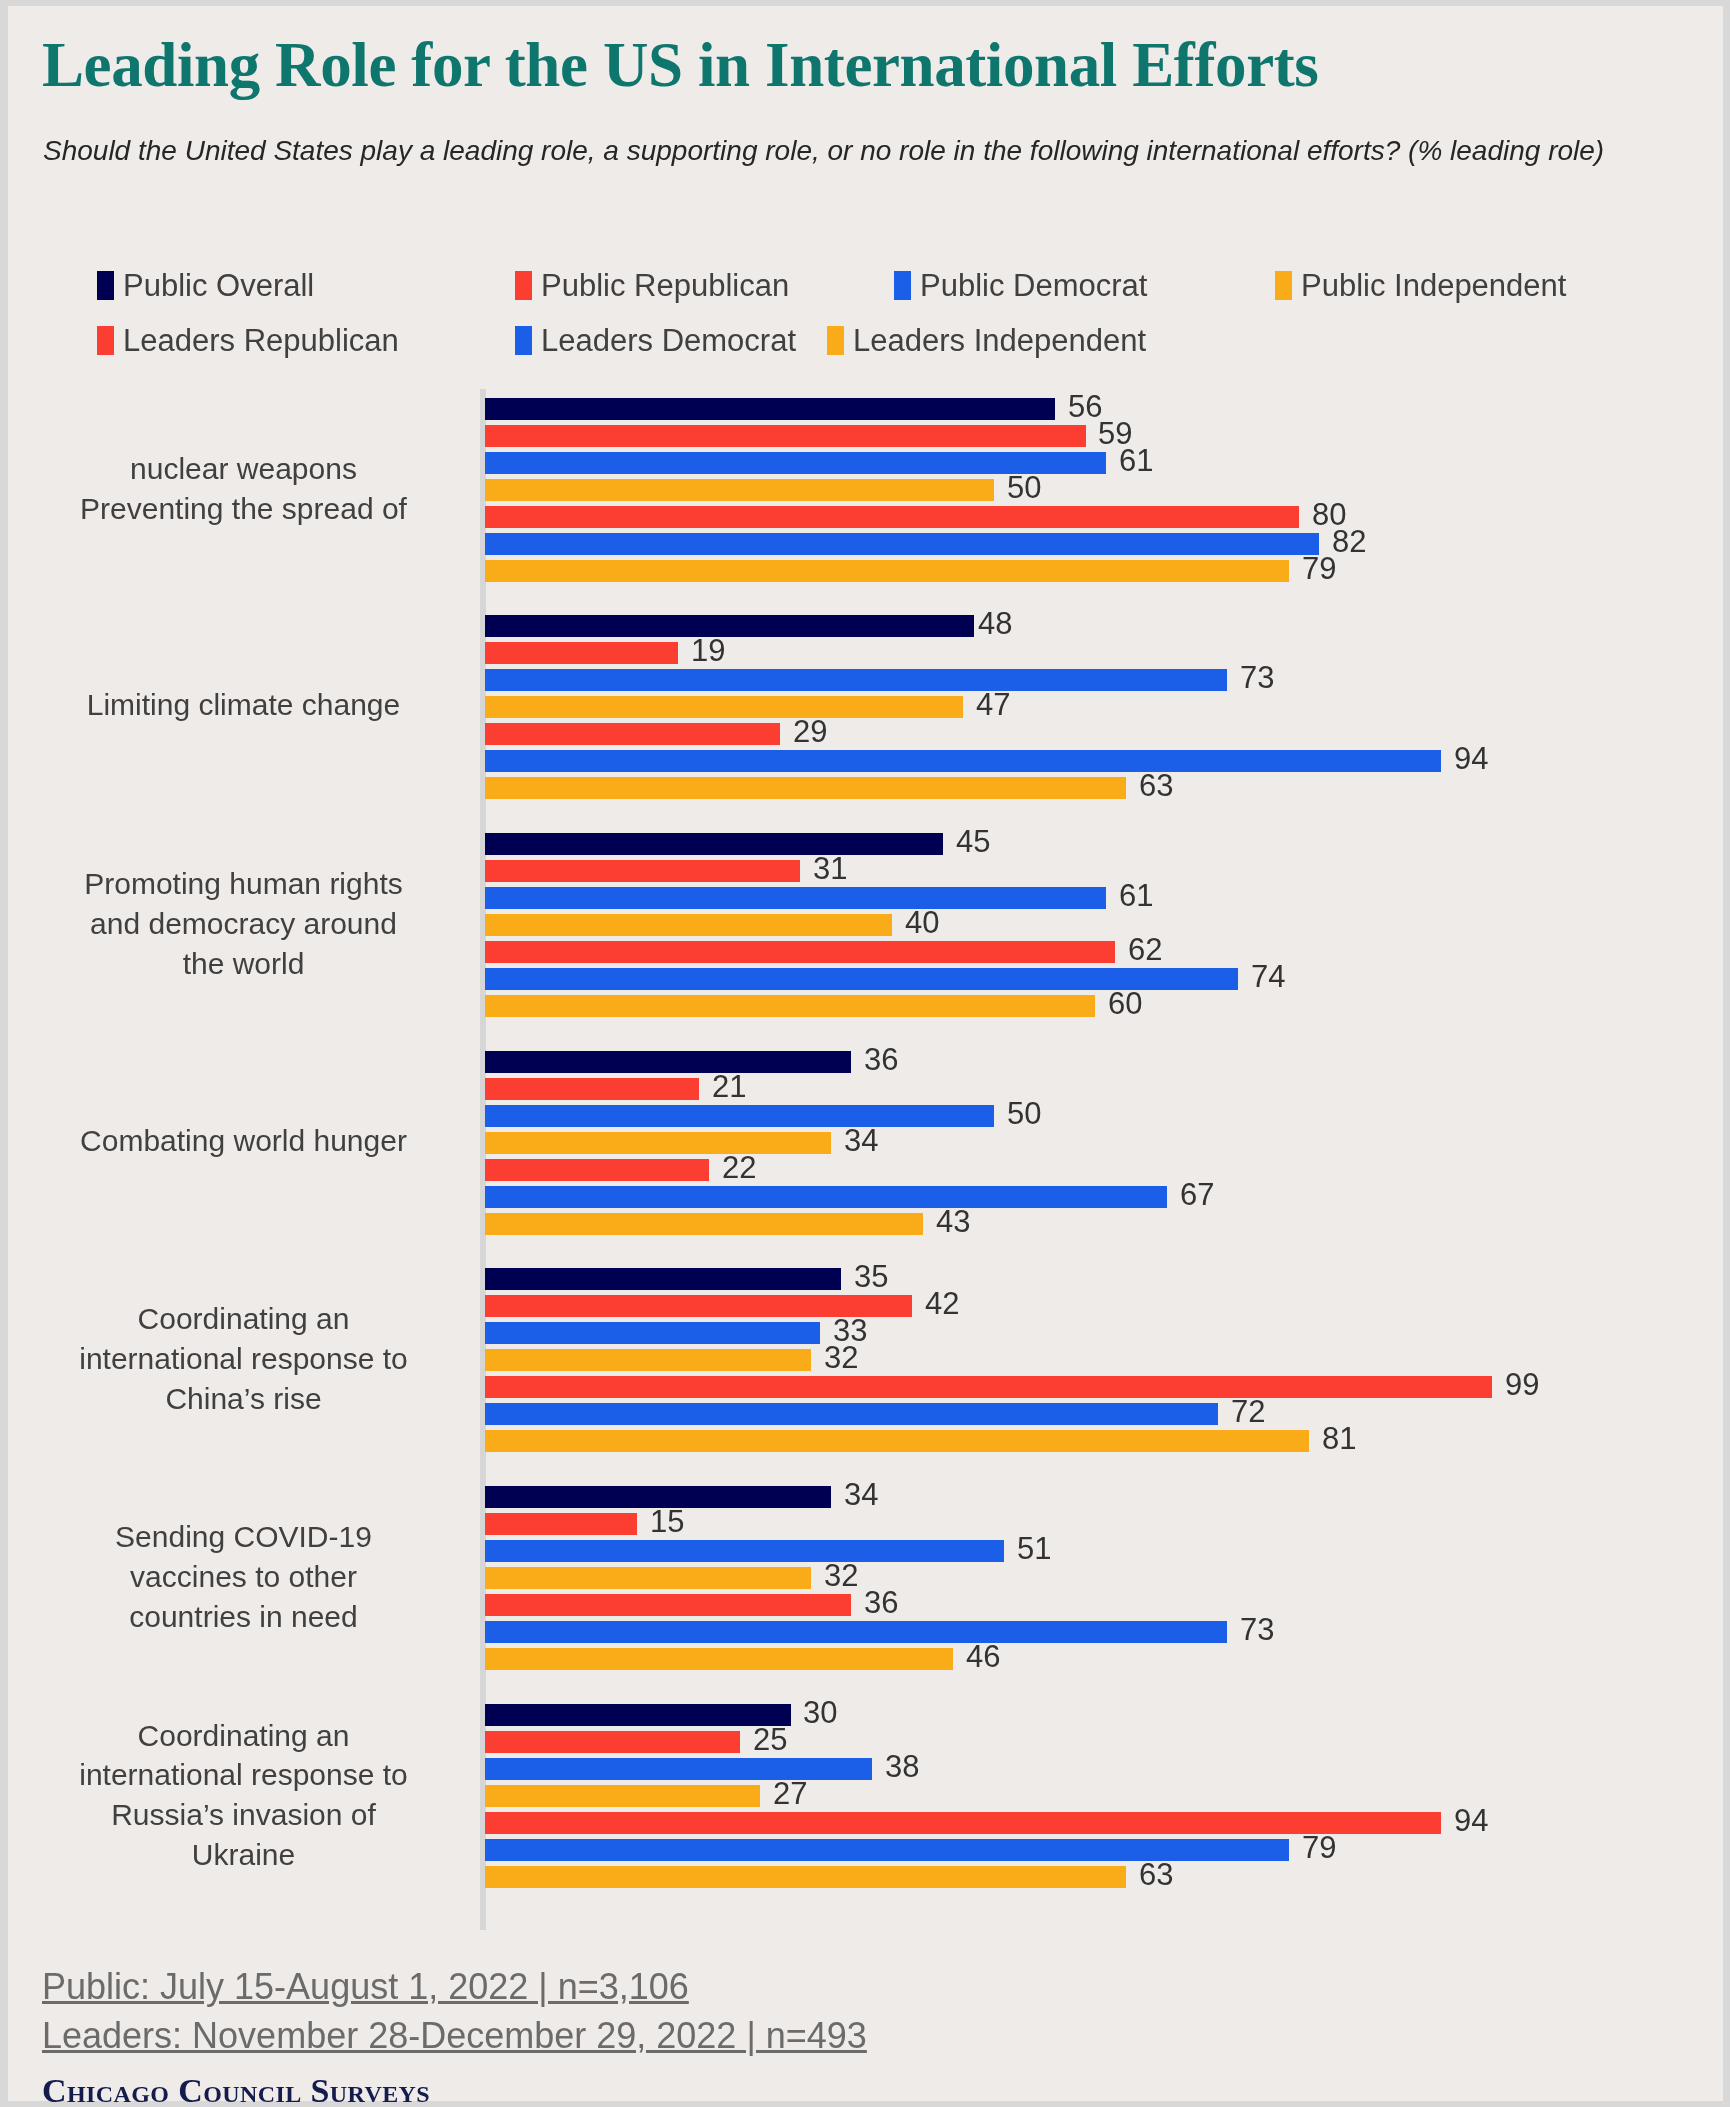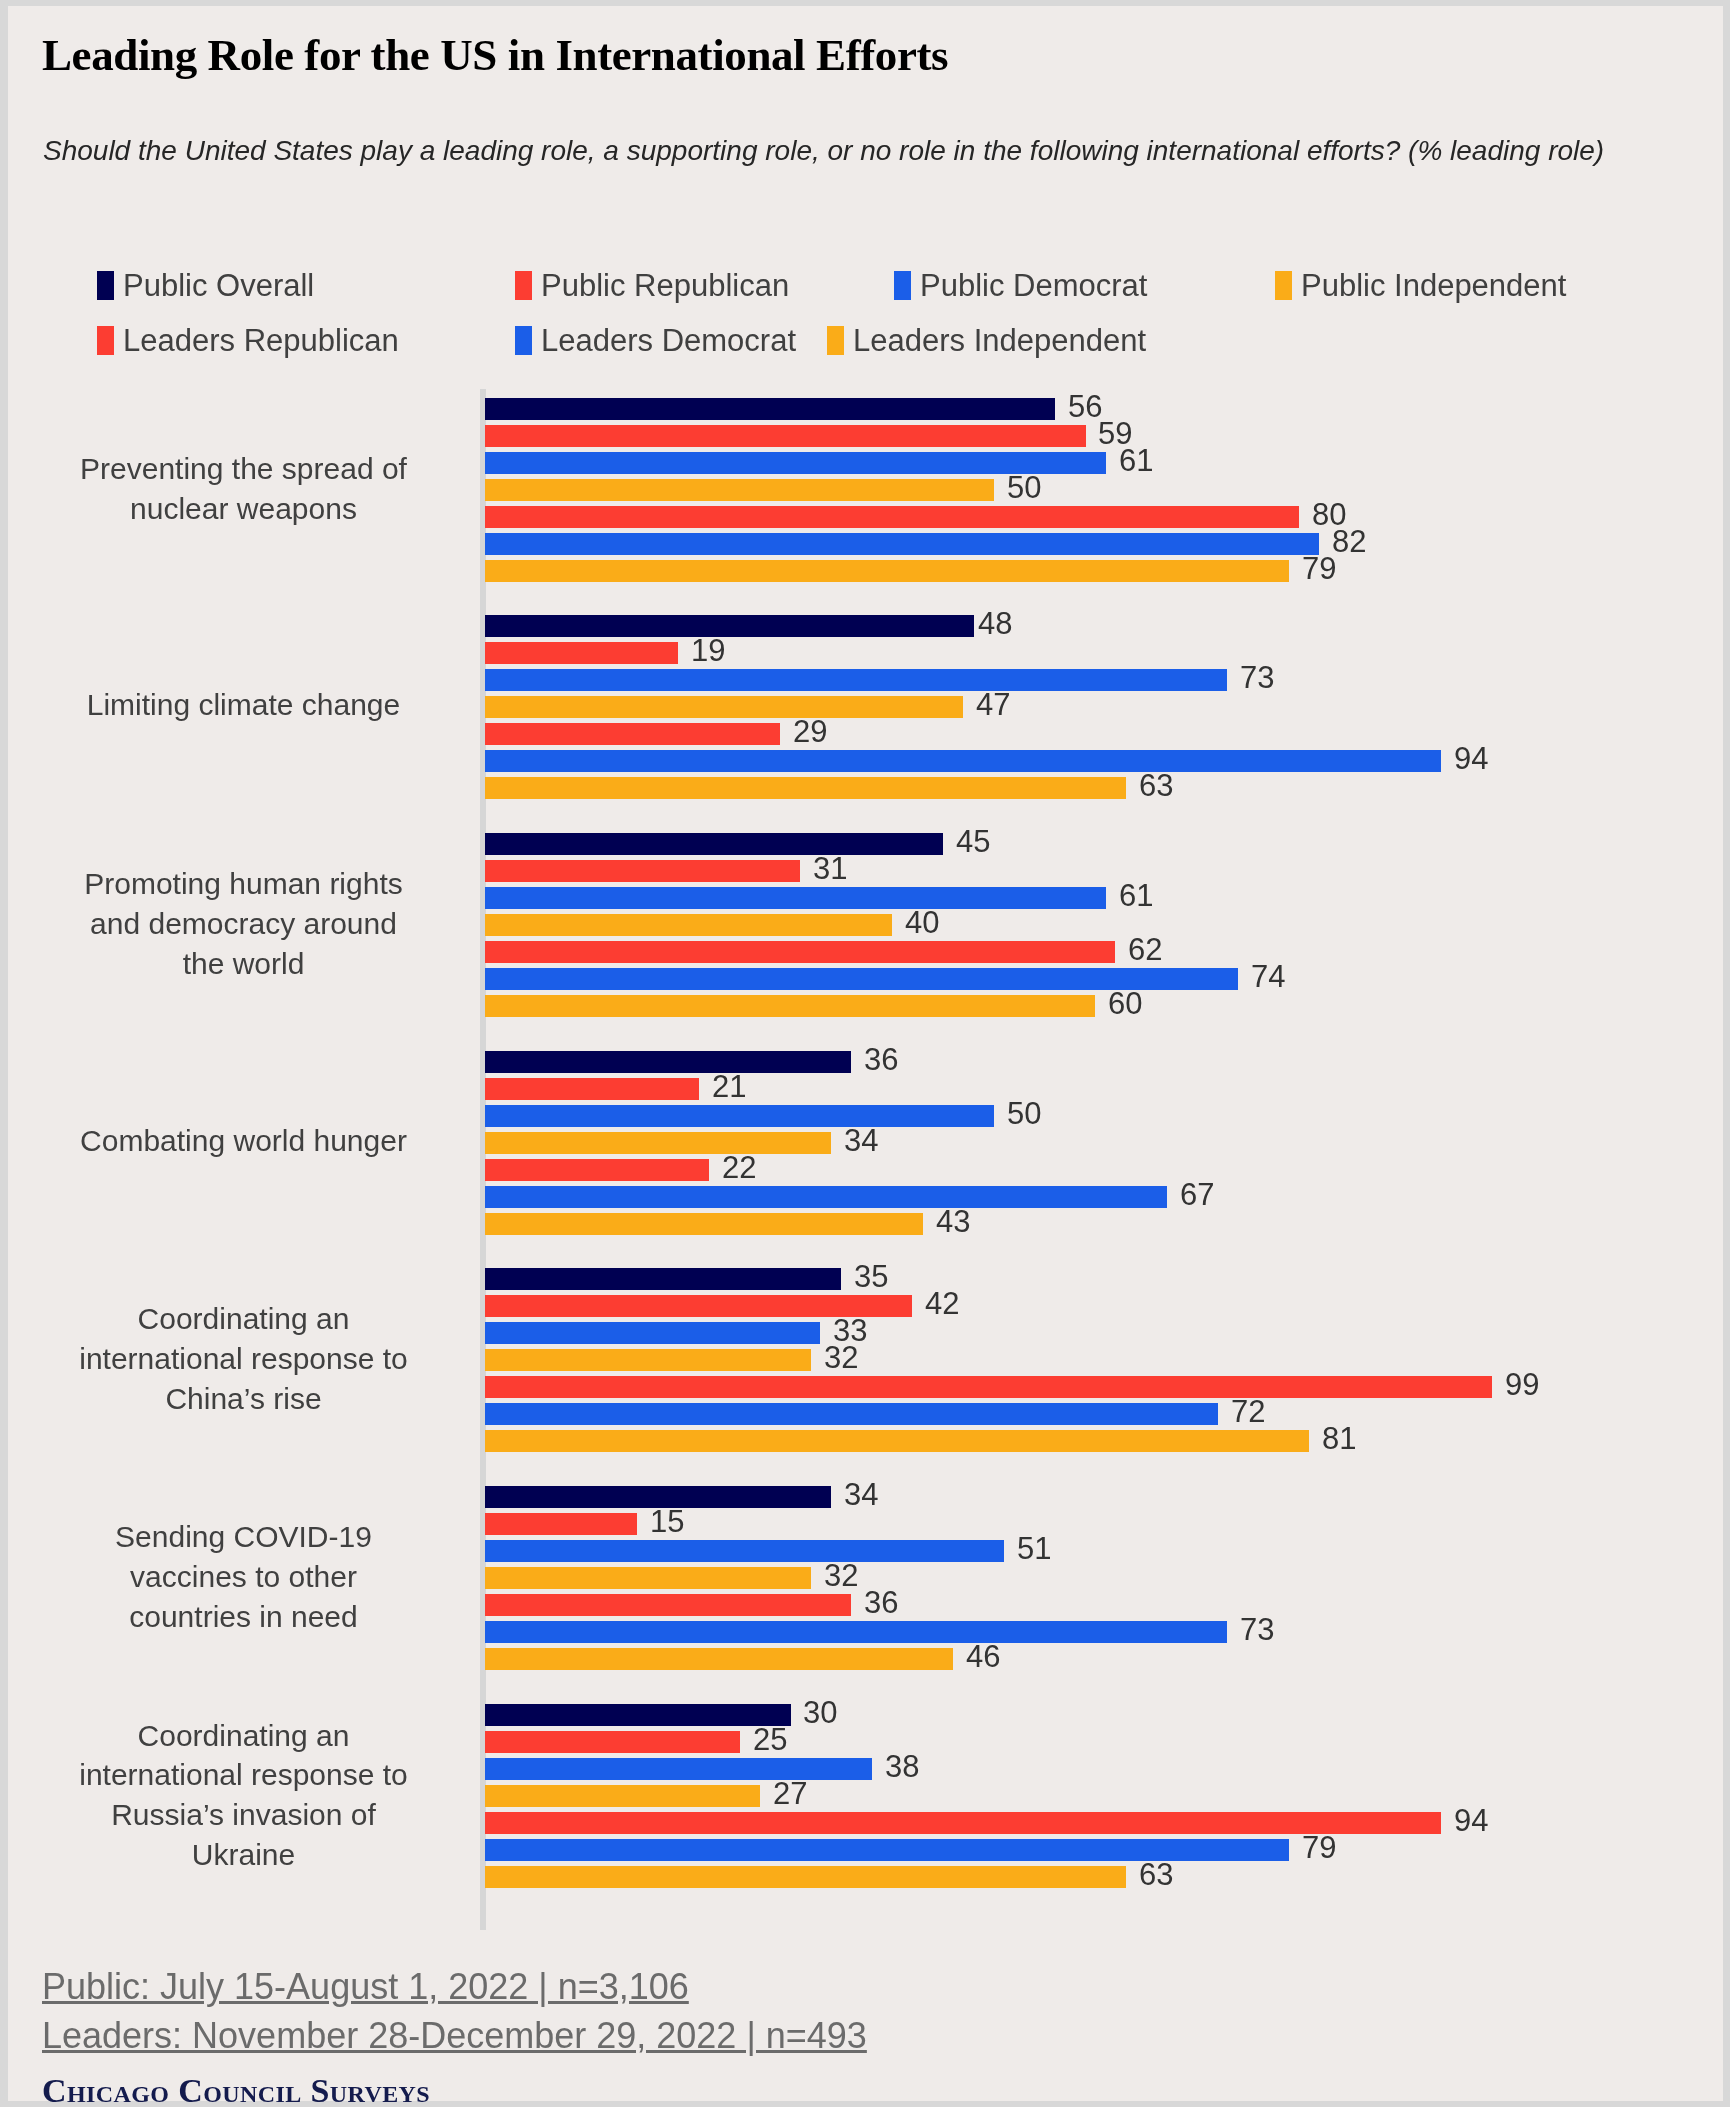--- a/index.html
+++ b/index.html
@@ -22,23 +22,23 @@
     background: #efebe9;
     box-sizing: border-box;
   }
 
   
   .title {
     position: absolute;
     left: 34px;
     top: 22.6px;
     font-family: "Liberation Serif", serif;
-    font-size: 45px;
+    font-size: 63px;
     font-weight: 700;
-    color: #000000;
+    color: #0f766e;
     letter-spacing: -0.4px;
     white-space: nowrap;
   }
   .subtitle {
     position: absolute;
     left: 35px;
     top: 127px;
     width: 1628px;
     font-family: "Liberation Sans", sans-serif;
     font-style: italic;
@@ -209,22 +209,22 @@
           <span class="legend-label">Leaders Independent</span>
         </div>
       </div>
   </div>
 
   <div class="chart">
     <div class="axis-line"></div>
     <div id="groups">
         <div class="cat-group" style="top: 22px;">
           <div class="cat-label" style="top: 54px;">
+            <div>nuclear weapons</div>
             <div>Preventing the spread of</div>
-            <div>nuclear weapons</div>
           </div>
           <div class="bars">
             <div class="bar-row">
               <div class="bar" style="width: 570px; background: rgb(0, 0, 82);"></div>
               <div class="bar-value" style="left: 583px;">56</div>
             </div>
             <div class="bar-row">
               <div class="bar" style="width: 601px; background: rgb(252, 61, 50);"></div>
               <div class="bar-value" style="left: 613px;">59</div>
             </div>

